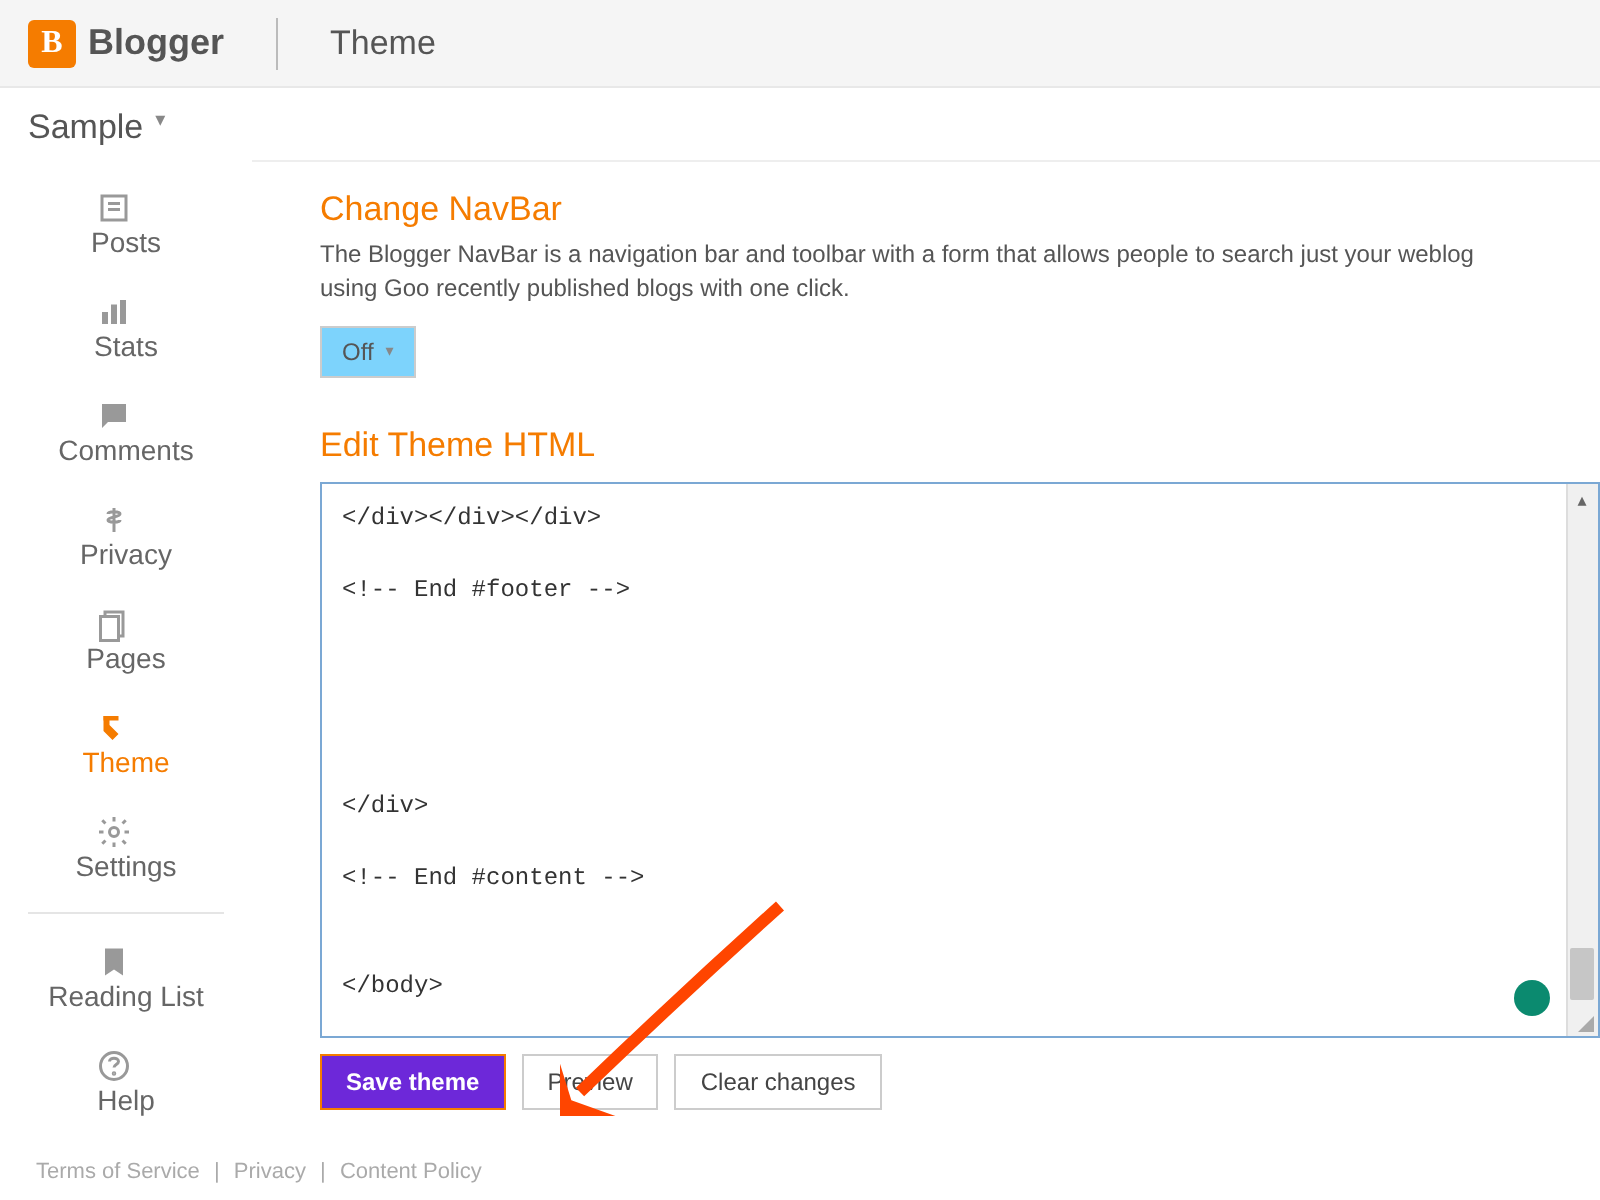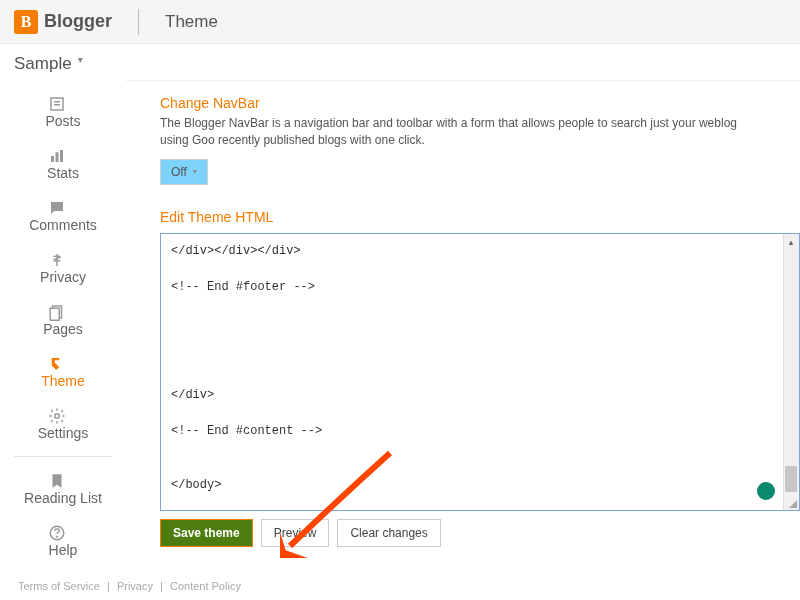--- a/index.html
+++ b/index.html
@@ -16,35 +16,35 @@
     .view-blog { display: block; margin-top: 6px; color: #0b8a8f; font-size: 12px; font-weight: bold; cursor: pointer; }
     .layout { display: flex; }
     .sidebar { width: 180px; padding: 6px 0; }
     .nav-item { display: flex; align-items: center; padding: 9px 14px; cursor: pointer; color: #666; font-size: 14px; flex-direction: column; }
     .nav-item.active { color: #f57c00; }
     .nav-item .icon { width: 20px; height: 18px; display: inline-flex; align-items: center; justify-content: center; margin-right: 12px; color: #999; }
     .nav-item.active .icon { color: #f57c00; }
     .nav-item .lbl { flex: 1; }
     .nav-divider { height: 1px; background: #e5e5e5; margin: 6px 14px; }
     .main { flex: 1; padding: 14px 0 0 34px; border-top: 1px solid #eee; position: relative; }
-    .section-title { color: #f57c00; font-size: 14px; font-weight: 400; margin-bottom: 4px; }
+    .section-title { color: #f57c00; font-size: 17px; font-weight: 400; margin-bottom: 4px; }
     .section-desc { color: #555; font-size: 12px; line-height: 1.4; margin-bottom: 10px; max-width: 580px; }
     .off-btn { border: 1px solid #ccc; background: #7dd3fc; padding: 5px 10px; font-size: 12px; color: #555; cursor: pointer; display: inline-flex; align-items: center; }
     .off-btn::after { content: '▾'; font-size: 8px; margin-left: 6px; color: #888; }
     .edit-html-block { margin-top: 24px; }
     .editor-wrap { border: 1px solid #7ba8d4; width: 640px; height: 278px; position: relative; margin-top: 8px; overflow: hidden; }
     .editor-lines { padding: 8px 10px; font-family: 'Courier New', monospace; font-size: 12px; color: #333; line-height: 1.5; white-space: pre-wrap; }
     .editor-scroll { position: absolute; right: 0; top: 0; bottom: 0; width: 16px; background: #f0f0f0; border-left: 1px solid #ddd; }
     .editor-scroll-up { position: absolute; top: 0; right: 0; width: 16px; height: 16px; display: flex; align-items: center; justify-content: center; font-size: 9px; color: #666; }
     .editor-scroll-thumb { position: absolute; right: 2px; width: 12px; height: 26px; background: #c6c6c6; bottom: 18px; border-radius: 1px; }
     .editor-badge { position: absolute; right: 24px; bottom: 10px; width: 18px; height: 18px; border-radius: 50%; background: #0b8a6f; }
     .resize-handle { position: absolute; right: 2px; bottom: 2px; width: 0; height: 0; border-left: 8px solid transparent; border-bottom: 8px solid #aaa; }
     .btn-row { margin-top: 8px; display: flex; gap: 8px; }
     .btn { border: 1px solid #ccc; background: #fff; padding: 6px 12px; font-size: 12px; color: #444; cursor: pointer; }
-    .btn.primary { background: #4d7c0f; border-color: #f57c00; color: #fff; font-weight: bold; }
+    .btn.primary { background: #6d28d9; border-color: #f57c00; color: #fff; font-weight: bold; }
     .footer { position: absolute; bottom: 8px; left: 14px; font-size: 11px; color: #aaa; }
     .footer span { padding: 0 4px; text-align: right; }
     .arrow { position: absolute; left: 280px; top: 448px; pointer-events: none; }
     svg.ic { width: 18px; height: 18px; }
   </style>
 </head>
 <body>
 
 <div class="topbar">
   <div class="logo-box">

